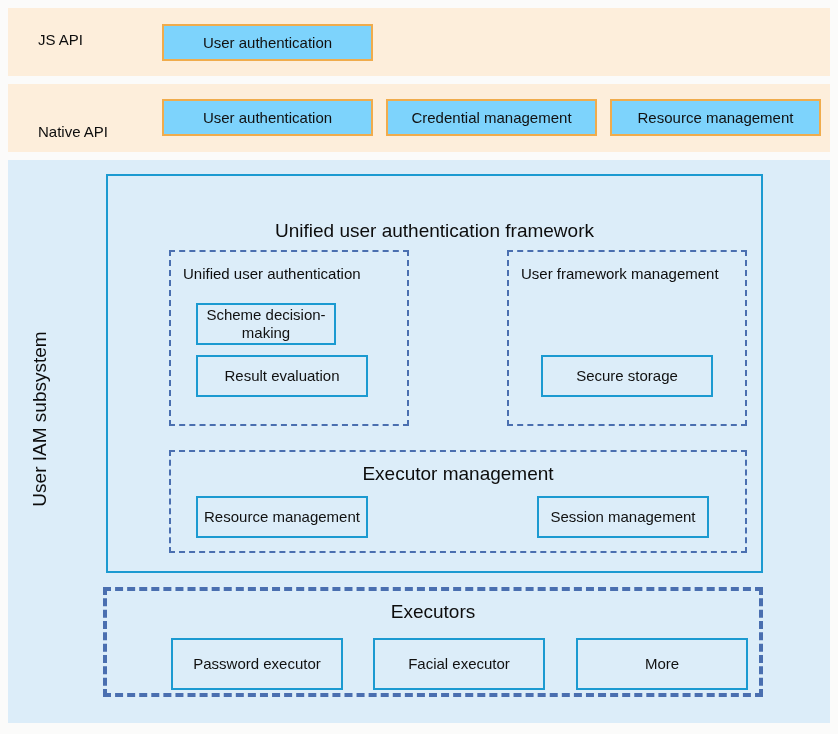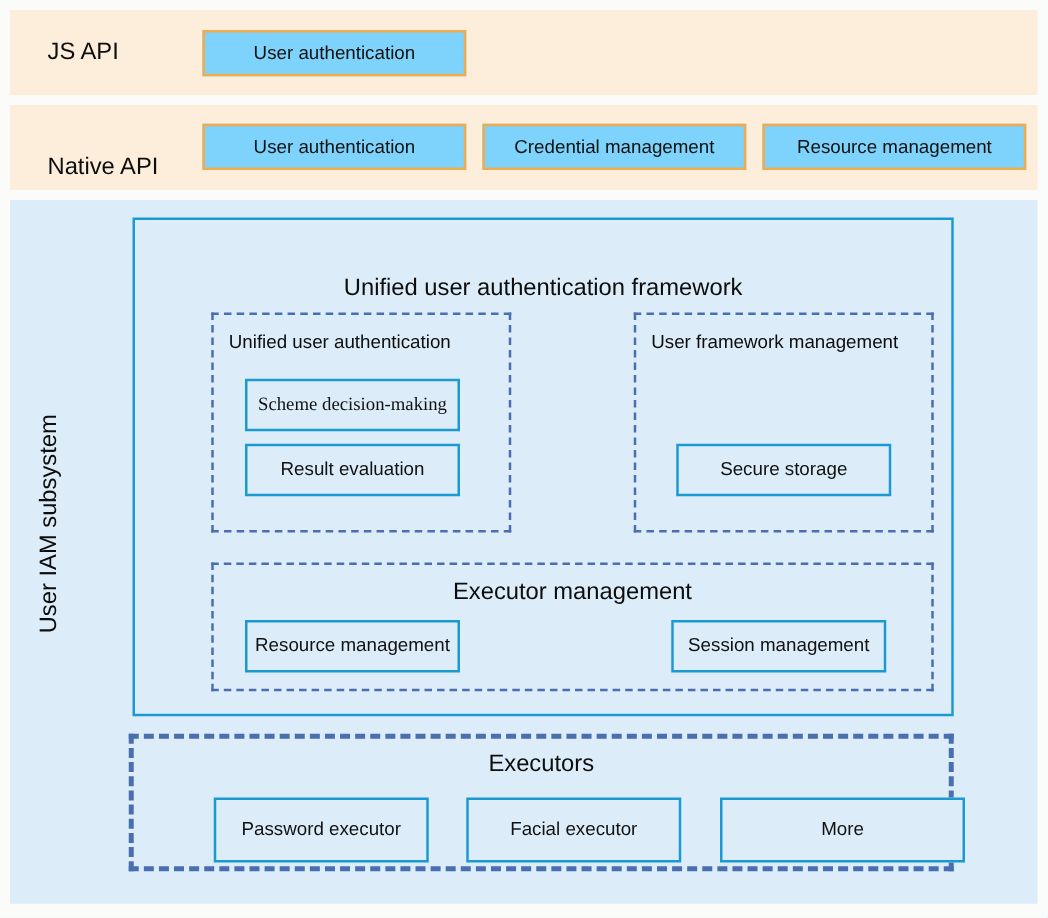--- a/index.html
+++ b/index.html
@@ -21,21 +21,21 @@
   
   .api-band {
     position: absolute;
     background: #fdeedb;
     display: flex;
     align-items: center;
   }
   .band-label {
     position: absolute;
     color: #0d0d0d;
-    font-size: 19px;
+    font-size: 15px;
     white-space: nowrap;
   }
   .api-box {
     position: absolute;
     border: 2px solid #f0ac4c;
     background: #7dd3fc;
     display: flex;
     align-items: center;
     justify-content: center;
     color: #111111;
@@ -151,39 +151,39 @@
   <div id="subsystem">
 
     <div id="subsystem-label">User IAM subsystem</div>
 
     <div id="framework">
 
       <div class="section-title-center" style="top:21px;">Unified user authentication framework</div>
 
       <div class="dashed-group" style="left:61px; top:74px; width:240px; height:176px;">
         <div class="group-title-left" style="top:13px;">Unified user authentication</div>
-        <div class="blue-box" style="left:25px; top:51px; width:172px; height:42px;font-family:Liberation Serif, serif;">Scheme decision-making</div>
+        <div class="blue-box" style="left:25px; top:51px; width:140px; height:42px;">Scheme decision-making</div>
         <div class="blue-box" style="left:25px; top:103px; width:172px; height:42px;">Result evaluation</div>
       </div>
 
       <div class="dashed-group" style="left:399px; top:74px; width:240px; height:176px;">
         <div class="group-title-left" style="top:13px;">User framework management</div>
         <div class="blue-box" style="left:32px; top:103px; width:172px; height:42px;">Secure storage</div>
       </div>
 
       <div class="dashed-group" style="left:61px; top:274px; width:578px; height:103px;">
         <div class="group-title-center" style="top:11px;">Executor management</div>
         <div class="blue-box" style="left:25px; top:44px; width:172px; height:42px;">Resource management</div>
         <div class="blue-box" style="left:366px; top:44px; width:172px; height:42px;">Session management</div>
       </div>
 
     </div>
 
     <div id="executors">
       <div class="group-title-center" style="top:10px;">Executors</div>
       <div class="blue-box" style="left:64px; top:47px; width:172px; height:52px;">Password executor</div>
       <div class="blue-box" style="left:266px; top:47px; width:172px; height:52px;">Facial executor</div>
-      <div class="blue-box" style="left:469px; top:47px; width:196px; height:52px;">More</div>
+      <div class="blue-box" style="left:469px; top:47px; width:172px; height:52px;">More</div>
     </div>
 
   </div>
 
 </div>
 
 </body></html>

